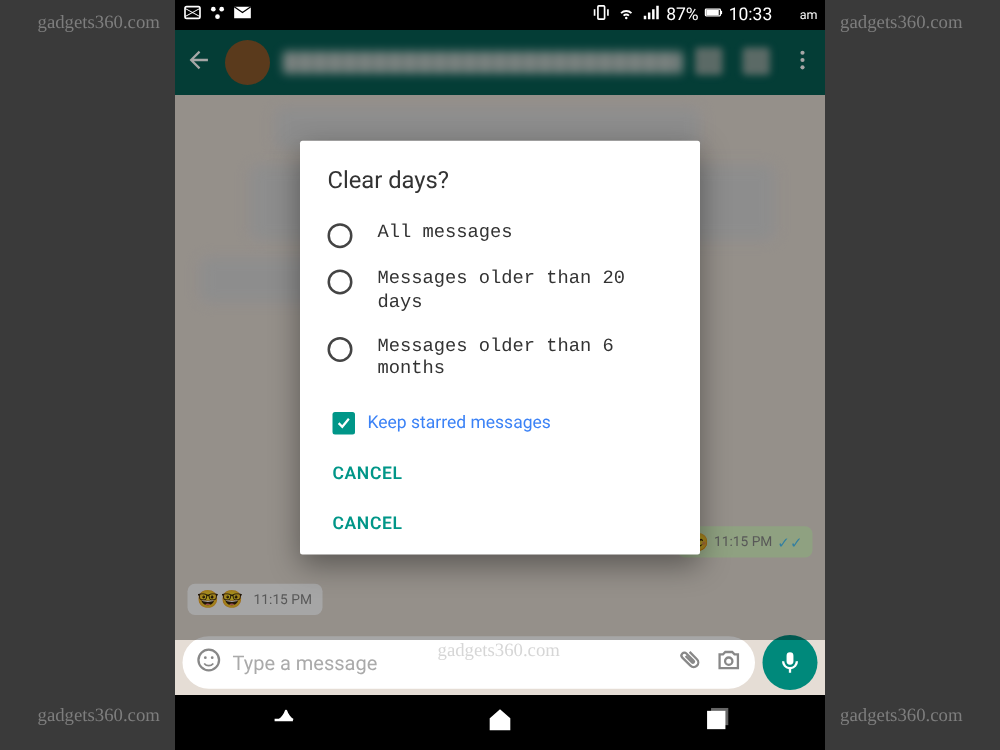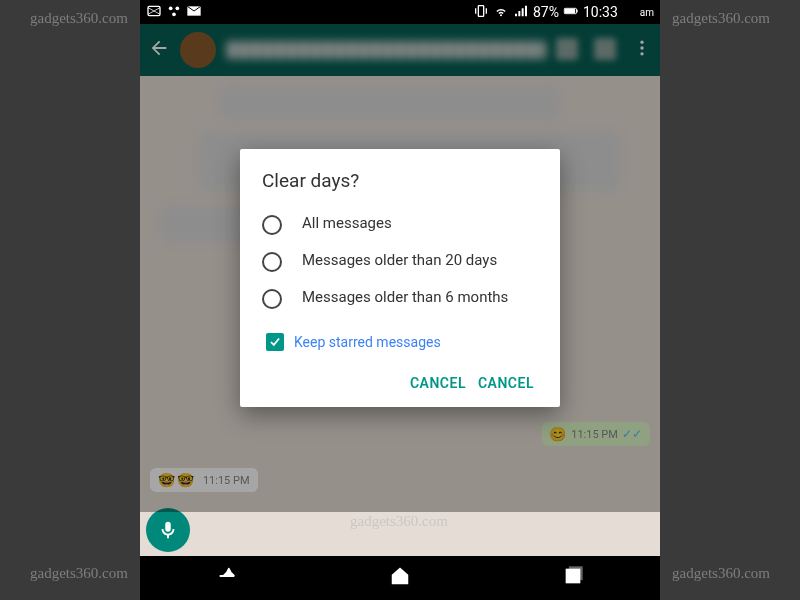--- a/index.html
+++ b/index.html
@@ -140,20 +140,21 @@
     font-size:19px;
     color:#333;
     margin-bottom:14px;
   }
   .radio-row {
     display:flex;
     align-items:flex-start;
     gap:20px;
     padding:8px 0;
     cursor:pointer;
+    font-family:Liberation Mono, monospace;
   }
   .radio {
     width:20px; height:20px; border:2.5px solid #444; border-radius:50%;
     flex-shrink:0;
     margin-top:1px;
   }
   .radio-label {
     font-size:15px;
     color:#333;
     line-height:1.25;
@@ -165,23 +166,24 @@
     margin-top:16px;
     margin-left:4px;
   }
   .checkbox {
     width:18px;height:18px;background:#009688;border-radius:2px;
     display:flex;align-items:center;justify-content:center;
   }
   .checkbox svg{width:14px;height:14px;fill:none;stroke:#fff;stroke-width:3;}
   .checkbox-label{font-size:14px;color:#3b82f6;}
   .dialog-actions{
-    display:flex;justify-content:flex-end;gap:12px;
+    display:flex;justify-content:space-between;gap:24px;
     margin-top:18px;
     padding:6px 4px;
+    flex-direction:column;
   }
   .dialog-btn{
     color:#009688;
     font-size:14px;
     font-weight:600;
     letter-spacing:0.5px;
     cursor:pointer;
   }
   
   .wm {
@@ -263,20 +265,36 @@
       <span style="color:#4fc3f7;font-size:12px;">✓✓</span>
     </div>
     <div class="msg-received" style="left:10px;bottom:12px;">
       <span>🤓</span>
       <span>🤓</span>
       <span class="time" style="margin-left:6px;">11:15 PM</span>
     </div>
   </div>
 
   <div class="inputbar">
+    <div class="input-pill">
+      <span><svg viewBox="0 0 24 24">
+            <circle cx="12" cy="12" r="9" fill="none" stroke="#888" stroke-width="2"></circle>
+            <circle cx="9" cy="10" r="1.2" fill="#888"></circle>
+            <circle cx="15" cy="10" r="1.2" fill="#888"></circle>
+            <path d="M8 15c1 1.2 2.5 2 4 2s3-.8 4-2" stroke="#888" stroke-width="1.5" fill="none"></path>
+          </svg></span>
+      <span style="flex:1;color:#aaa;">Type a message</span>
+      <span><svg viewBox="0 0 24 24" style="transform:rotate(-45deg)">
+            <path d="M16 6v9a4 4 0 01-8 0V5a2.5 2.5 0 015 0v9a1 1 0 01-2 0V6" fill="none" stroke="#888" stroke-width="2"></path>
+          </svg></span>
+      <span><svg viewBox="0 0 24 24">
+            <path d="M4 7h3l2-2h6l2 2h3v12H4z" fill="none" stroke="#888" stroke-width="2"></path>
+            <circle cx="12" cy="13" r="3.2" fill="none" stroke="#888" stroke-width="2"></circle>
+          </svg></span>
+    </div>
     <div class="mic-btn">
       <svg viewBox="0 0 24 24">
           <path d="M12 14a3 3 0 003-3V6a3 3 0 00-6 0v5a3 3 0 003 3zm5-3a5 5 0 01-10 0H5a7 7 0 006 6.9V21h2v-3.1A7 7 0 0019 11z"></path>
         </svg>
     </div>
   </div>
 
   <div class="navbar">
     <span><svg viewBox="0 0 24 24" fill="none">
           <path d="M12 4v16M12 4C10 7 7 9 4 10c3 1 6 3 8 6" stroke="#fff" stroke-width="2" stroke-linejoin="round" transform="rotate(90 12 12)"></path>

